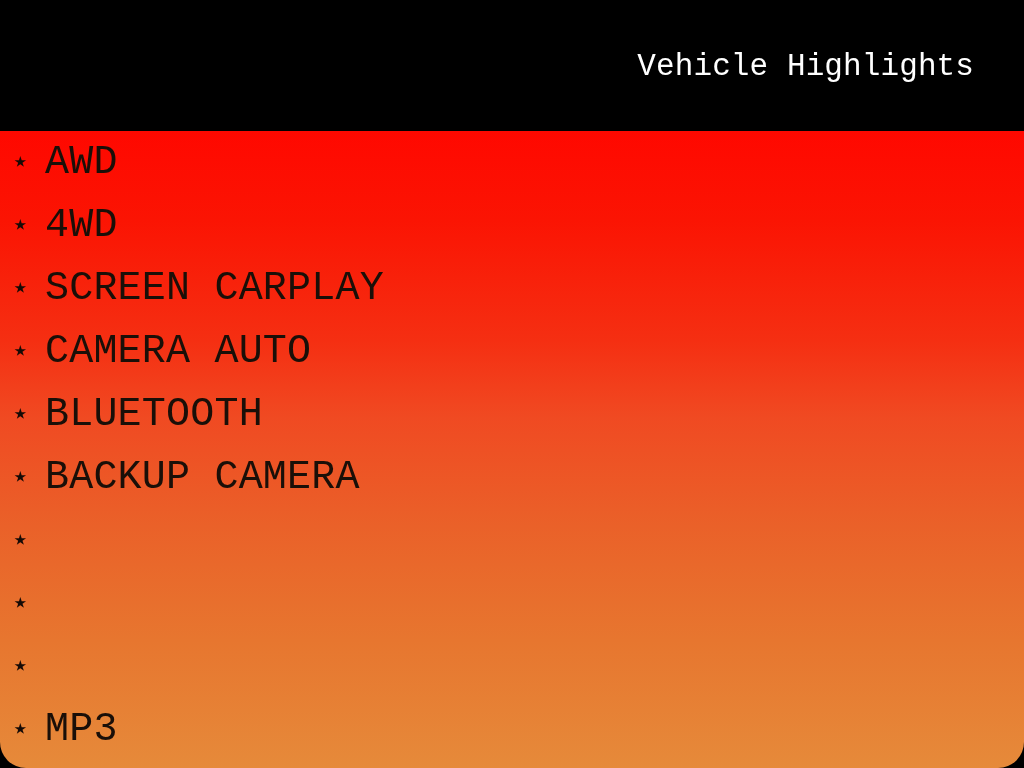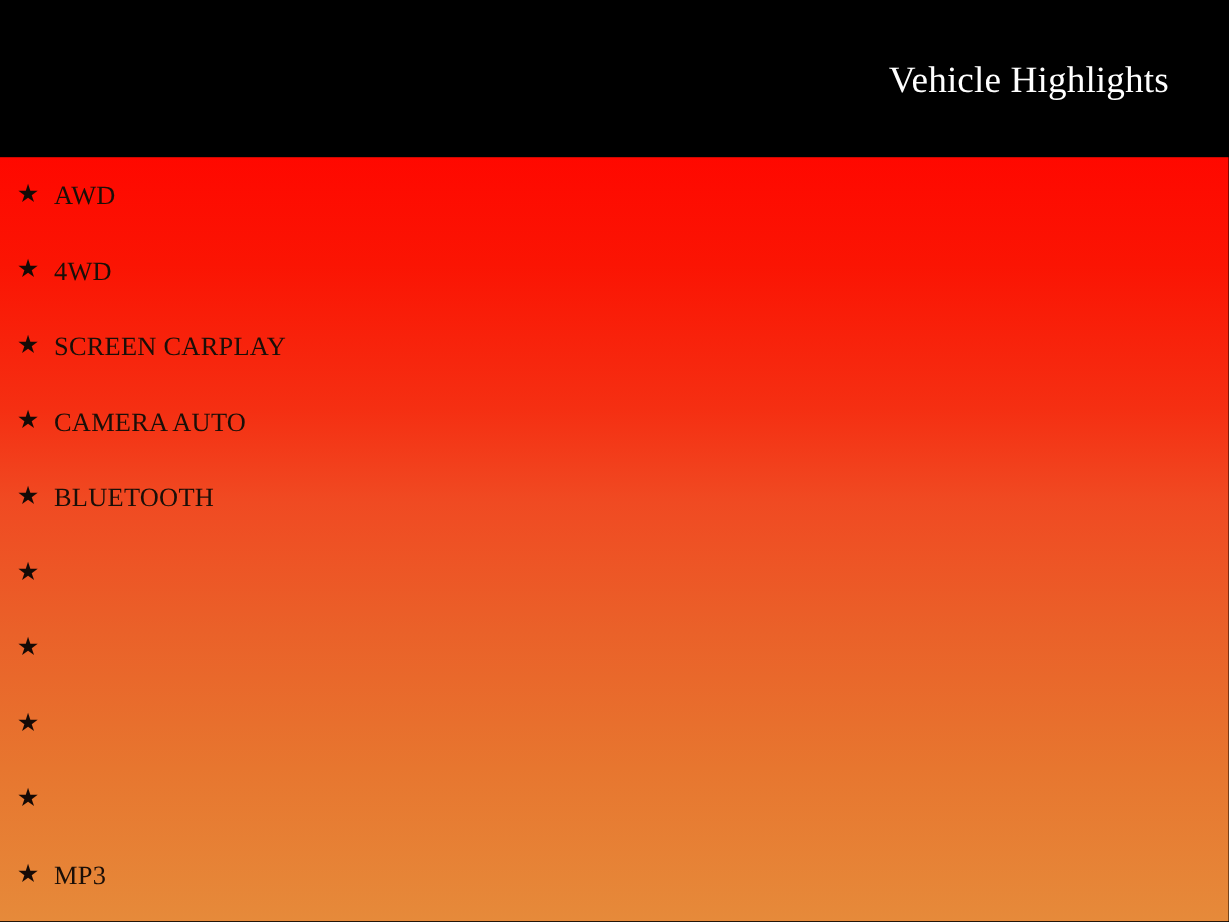--- a/index.html
+++ b/index.html
@@ -6,22 +6,23 @@
   html, body {
     margin: 0;
     padding: 0;
     background: #000;
   }
   #screen {
     position: relative;
     width: 1024px;
     height: 768px;
     overflow: hidden;
-    font-family: Liberation Serif, serif;
+    font-family: Liberation Mono, monospace;
     background: #000000;
+    border-radius: 26px;
   }
 
   
   #header {
     position: absolute;
     left: 0;
     top: 0;
     width: 1024px;
     height: 131px;
     background: #000000;
@@ -84,21 +85,21 @@
     flex: 0 0 31px;
     color: #150a06;
     font-size: 21px;
     line-height: 1;
     text-align: left;
     position: relative;
     top: -1px;
   }
   .highlight-label {
     color: #1a0f08;
-    font-size: 22px;
+    font-size: 40px;
     font-weight: 400;
     line-height: 1;
     letter-spacing: 0.2px;
     white-space: nowrap;
   }
 </style>
 </head>
 <body>
 
 <div id="screen">
@@ -125,20 +126,21 @@
         <li class="highlight-item">
           <span class="bullet-star">★</span>
           <span class="highlight-label">CAMERA AUTO</span>
         </li>
         <li class="highlight-item">
           <span class="bullet-star">★</span>
           <span class="highlight-label">BLUETOOTH</span>
         </li>
         <li class="highlight-item">
           <span class="bullet-star">★</span>
+          <span class="highlight-label">BACKUP CAMERA</span>
         </li>
         <li class="highlight-item">
           <span class="bullet-star">★</span>
         </li>
         <li class="highlight-item">
           <span class="bullet-star">★</span>
         </li>
         <li class="highlight-item">
           <span class="bullet-star">★</span>
         </li>

